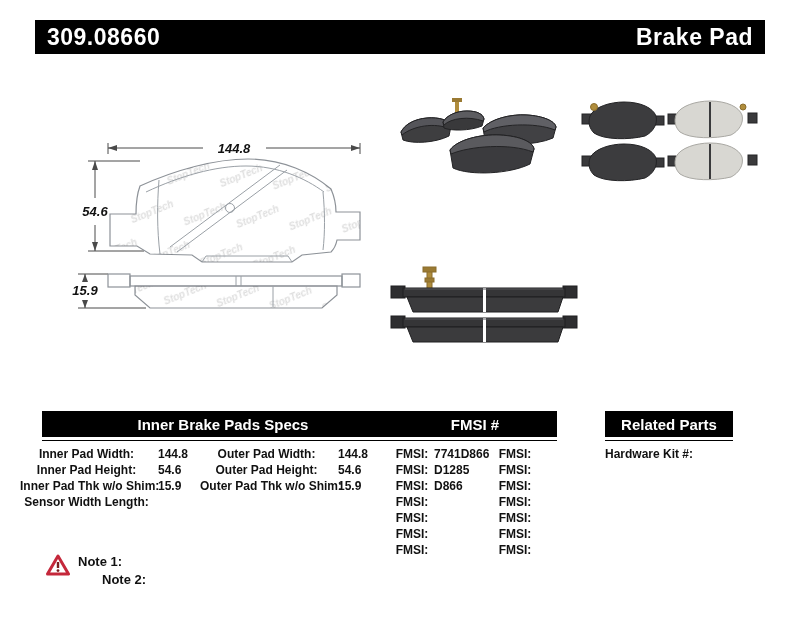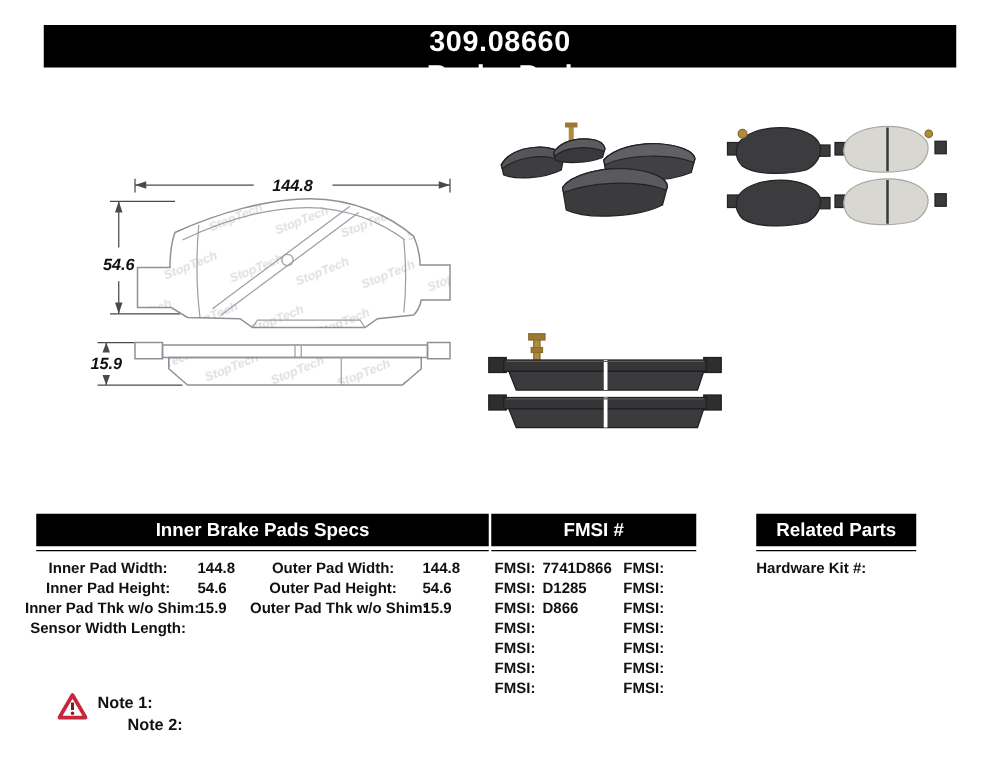--- a/index.html
+++ b/index.html
@@ -5,21 +5,21 @@
   html,body{margin:0;padding:0;}
   body{
     width:800px;height:619px;position:relative;background:#ffffff;
     font-family:"Liberation Sans", sans-serif;color:#111;overflow:hidden;
   }
   .abs{position:absolute;}
   
   .titlebar{
     left:35px;top:20px;width:730px;height:34px;background:#000;
     display:flex;justify-content:space-between;align-items:center;
-    padding:0 12px;box-sizing:border-box;flex-direction:column;
+    padding:0 12px;box-sizing:border-box;
   }
   .titlebar span{color:#fff;font-size:23px;font-weight:700;letter-spacing:.5px;}
   
   .hcol{top:411px;height:30px;border-bottom:1px solid #000;box-sizing:border-box;}
   .hbar{background:#000;height:26px;display:flex;align-items:center;justify-content:center;}
   .hbar span{color:#fff;font-size:15px;font-weight:700;white-space:nowrap;}
   .hbar.two span{flex:1;text-align:center;}
   
   .specrow{height:16px;line-height:16px;font-size:12px;font-weight:700;white-space:nowrap;}
   .specrow .lab{display:inline-block;text-align:center;vertical-align:top;}
@@ -154,21 +154,21 @@
     <line stroke="#59595c" x1="20" y1="31" x2="178" y2="31"></line>
     <rect fill="#2e2e30" x="6" y="58" width="14" height="12"></rect>
     <rect fill="#2e2e30" x="178" y="58" width="14" height="12"></rect>
     <rect fill="#353537" x="18" y="60" width="162" height="9"></rect>
     <path fill="#3b3b3d" d="M22,69 L178,69 L173,84 L28,84 Z"></path>
     <rect fill="#ffffff" stroke="none" x="98" y="60" width="3" height="24"></rect>
     <line stroke="#59595c" x1="20" y1="61" x2="178" y2="61"></line>
   </g>
 </svg>
 
-<div class="abs hcol" style="left:29px;width:362px;">
+<div class="abs hcol" style="left:42px;width:362px;">
   <div class="hbar two">
     <span>Inner Brake Pads Specs</span>
   </div>
 </div>
 
 <div class="abs hcol" style="left:393px;width:164px;">
   <div class="hbar">
     <span>FMSI #</span>
   </div>
 </div>

